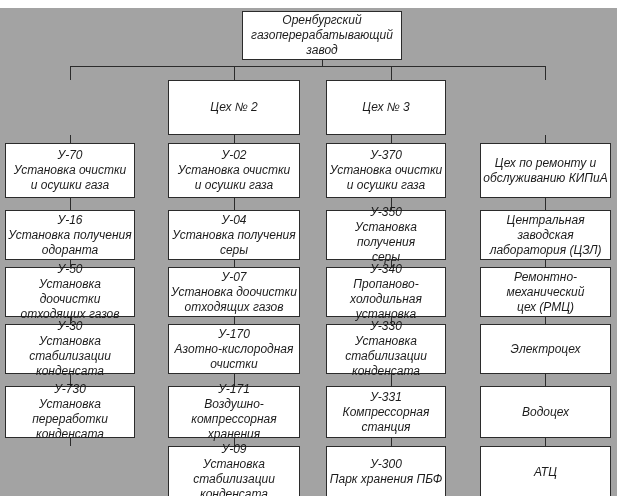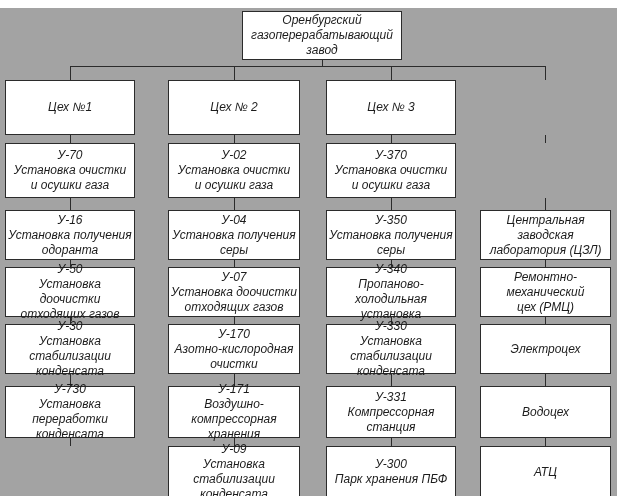--- a/index.html
+++ b/index.html
@@ -11,21 +11,21 @@
   }
   .box{
     position:absolute;border:1px solid #2b2b2b;background:#ffffff;
     display:flex;flex-direction:column;justify-content:center;align-items:center;
     text-align:center;line-height:15px;white-space:pre-line;box-sizing:border-box;
     padding:1px 2px;
   }
   
   .c1{left:5px;width:130px}
   .c2{left:168px;width:132px}
-  .c3{left:326px;width:130px}
+  .c3{left:326px;width:120px}
   .c4{left:480px;width:131px}
   
   .rh{top:72px;height:55px}
   .r1{top:135px;height:55px}
   .r2{top:202px;height:50px}
   .r3{top:259px;height:50px}
   .r4{top:316px;height:50px}
   .r5{top:378px;height:52px}
   .r6{top:438px;height:52px}
   .top-box{left:242px;top:3px;width:160px;height:49px}
@@ -82,23 +82,20 @@
   <i class="vl vc3 g6"></i>
 
   <i class="vl vc4 g0"></i>
   <i class="vl vc4 g1"></i>
   <i class="vl vc4 g2"></i>
   <i class="vl vc4 g3"></i>
   <i class="vl vc4 g4"></i>
   <i class="vl vc4 g5"></i>
   <i class="vl vc4 g6"></i>
 
-  <div class="box c1 rh">
-    <div>Цех №1</div>
-  </div>
   <div class="box c2 rh">
     <div>Цех № 2</div>
   </div>
   <div class="box c3 rh">
     <div>Цех № 3</div>
   </div>
 
   <div class="box c1 r1">
     <div>У-70</div>
     <div>Установка очистки
@@ -179,20 +176,24 @@
   <div class="box c3 r5">
     <div>У-331</div>
     <div>Компрессорная
 станция</div>
   </div>
   <div class="box c3 r6">
     <div>У-300</div>
     <div>Парк хранения ПБФ</div>
   </div>
 
+  <div class="box c4 r1">
+    <div>Цех по ремонту и
+обслуживанию КИПиА</div>
+  </div>
   <div class="box c4 r2">
     <div>Центральная заводская
 лаборатория (ЦЗЛ)</div>
   </div>
   <div class="box c4 r3">
     <div>Ремонтно-механический
 цех (РМЦ)</div>
   </div>
   <div class="box c4 r4">
     <div>Электроцех</div>

